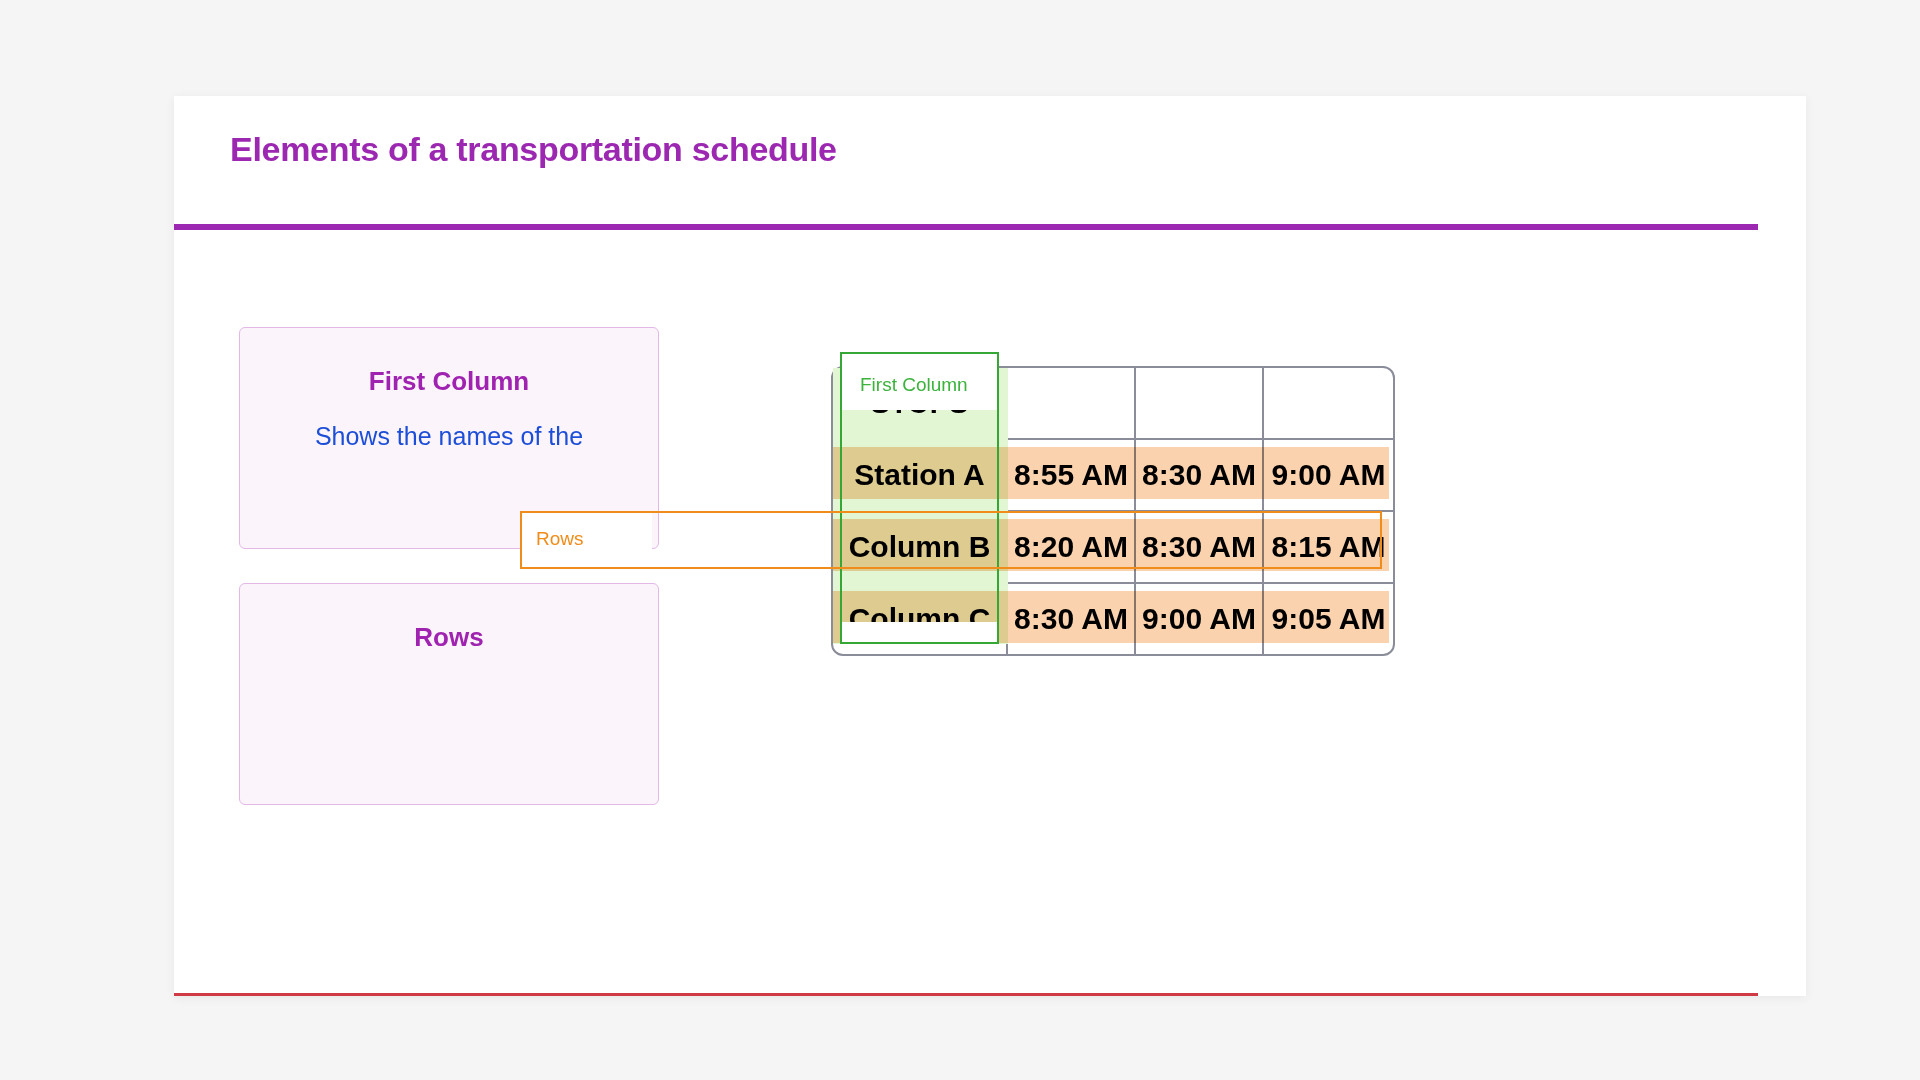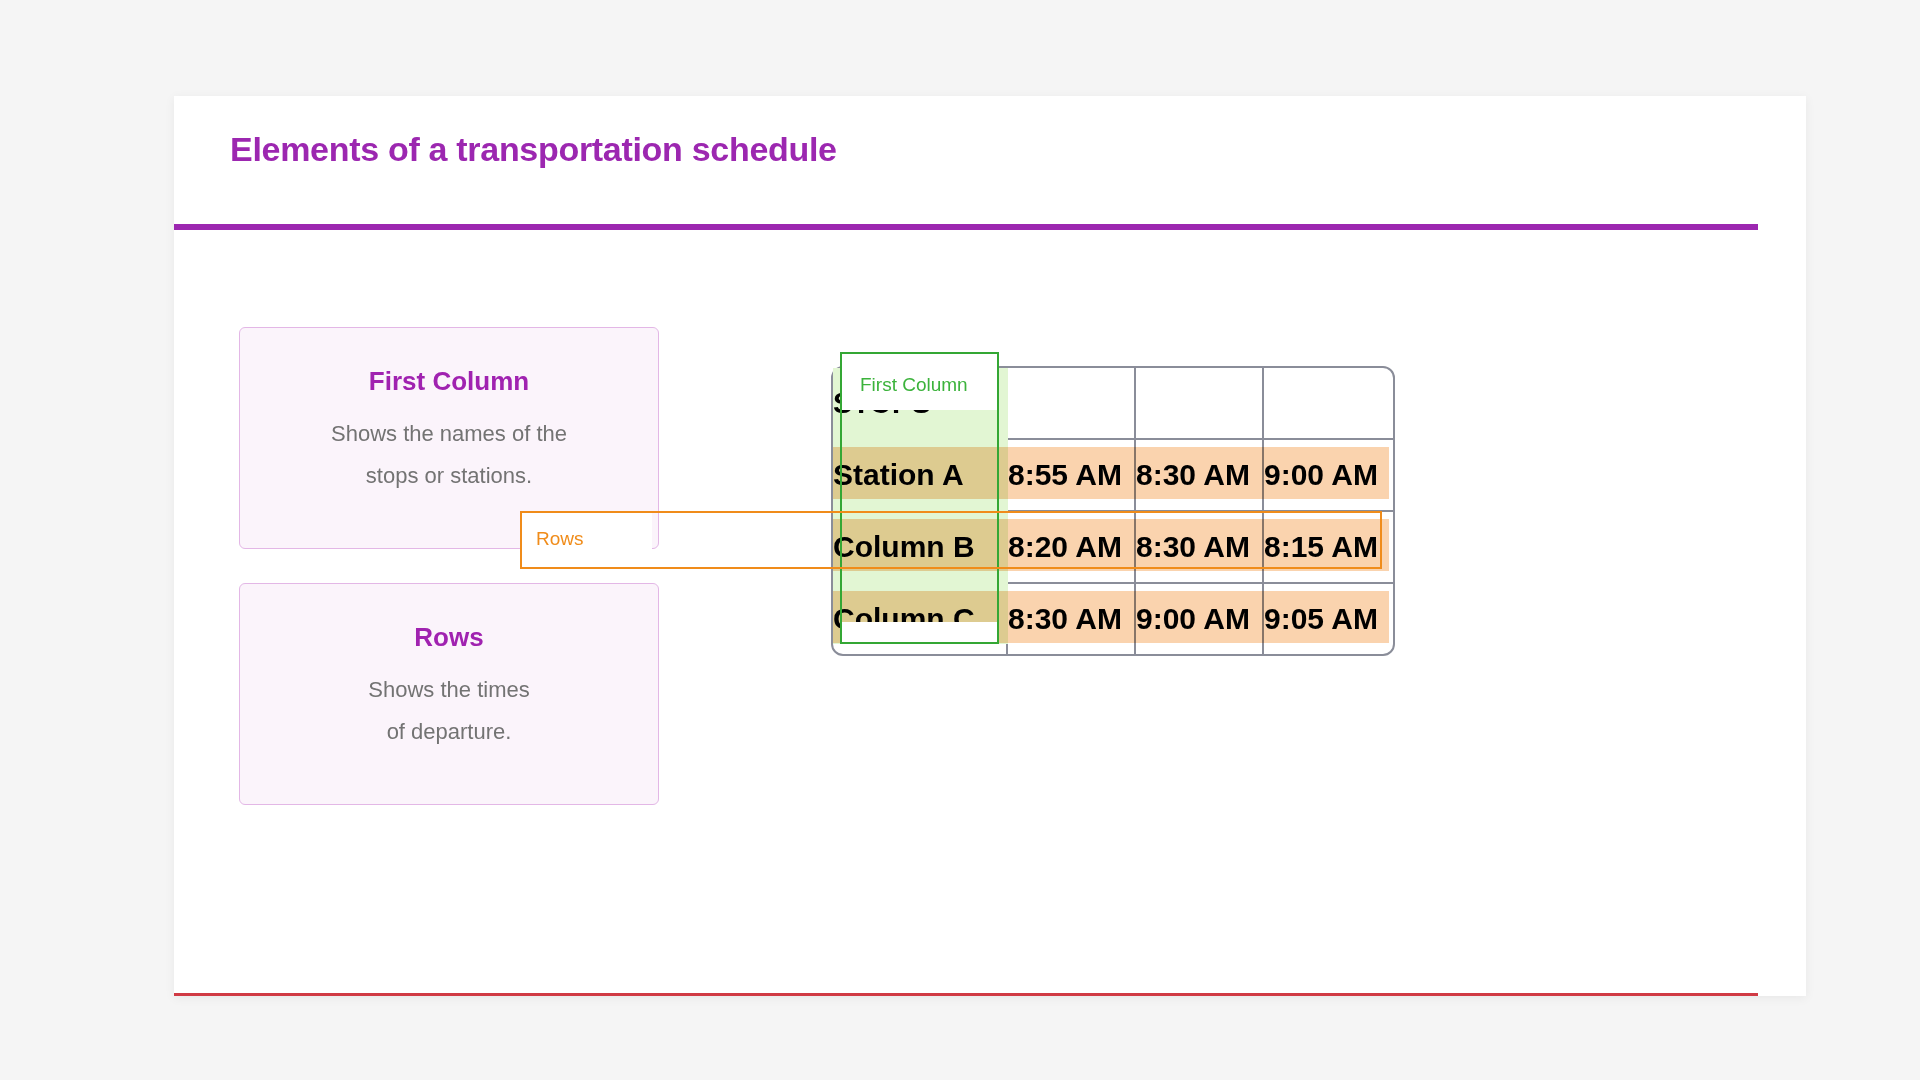--- a/index.html
+++ b/index.html
@@ -52,22 +52,22 @@
   }
   #card-first-column { top: 231px; height: 222px; }
   #card-rows         { top: 487px; height: 222px; }
   .card-heading {
     font-size: 26px;
     font-weight: 700;
     color: #a022b0;
     margin-top: 38px;
   }
   .card-body {
-    font-size: 22px;
-    color: #737373;
+    font-size: 25px;
+    color: #1d4ed8;
     line-height: 1.9;
     margin-top: 16px;
     padding: 0 18px;
   }
 
   
   #table-wrap {
     position: absolute;
     left: 657px; top: 270px;
     width: 560px; height: 280px;
@@ -97,20 +97,21 @@
   #sched-table col.c1 { width: 128px; }
   #sched-table col.c2 { width: 128px; }
   #sched-table col.c3 { width: 129px; }
 
   .cell-txt {
     position: relative;
     z-index: 3;
     font-size: 30px;
     font-weight: 700;
     color: #000;
+    text-align: center;
     line-height: 70px;
     white-space: nowrap;
   }
   .hdr-txt { font-size: 29px; font-weight: 700; }
 
   
   #col-highlight {
     position: absolute;
     left: 2px; top: 2px;
     width: 175px; height: 276px;
@@ -183,30 +184,25 @@
 
 <div id="slide">
 
   <div id="title">Elements of a transportation schedule</div>
   <div id="title-divider"></div>
 
   <div class="info-card" id="card-first-column">
     <div class="card-heading">First Column</div>
     <div class="card-body">
       <div>Shows the names of the</div>
-      <div>stops or stations.</div>
     </div>
   </div>
 
   <div class="info-card" id="card-rows">
     <div class="card-heading">Rows</div>
-    <div class="card-body">
-      <div>Shows the times</div>
-      <div>of departure.</div>
-    </div>
   </div>
 
   <div id="table-wrap">
     <div id="col-highlight"></div>
     <div class="row-highlight" id="row-hl-0"></div>
     <div class="row-highlight" id="row-hl-1"></div>
     <div class="row-highlight" id="row-hl-2"></div>
 
     <table id="sched-table">
       <colgroup>

